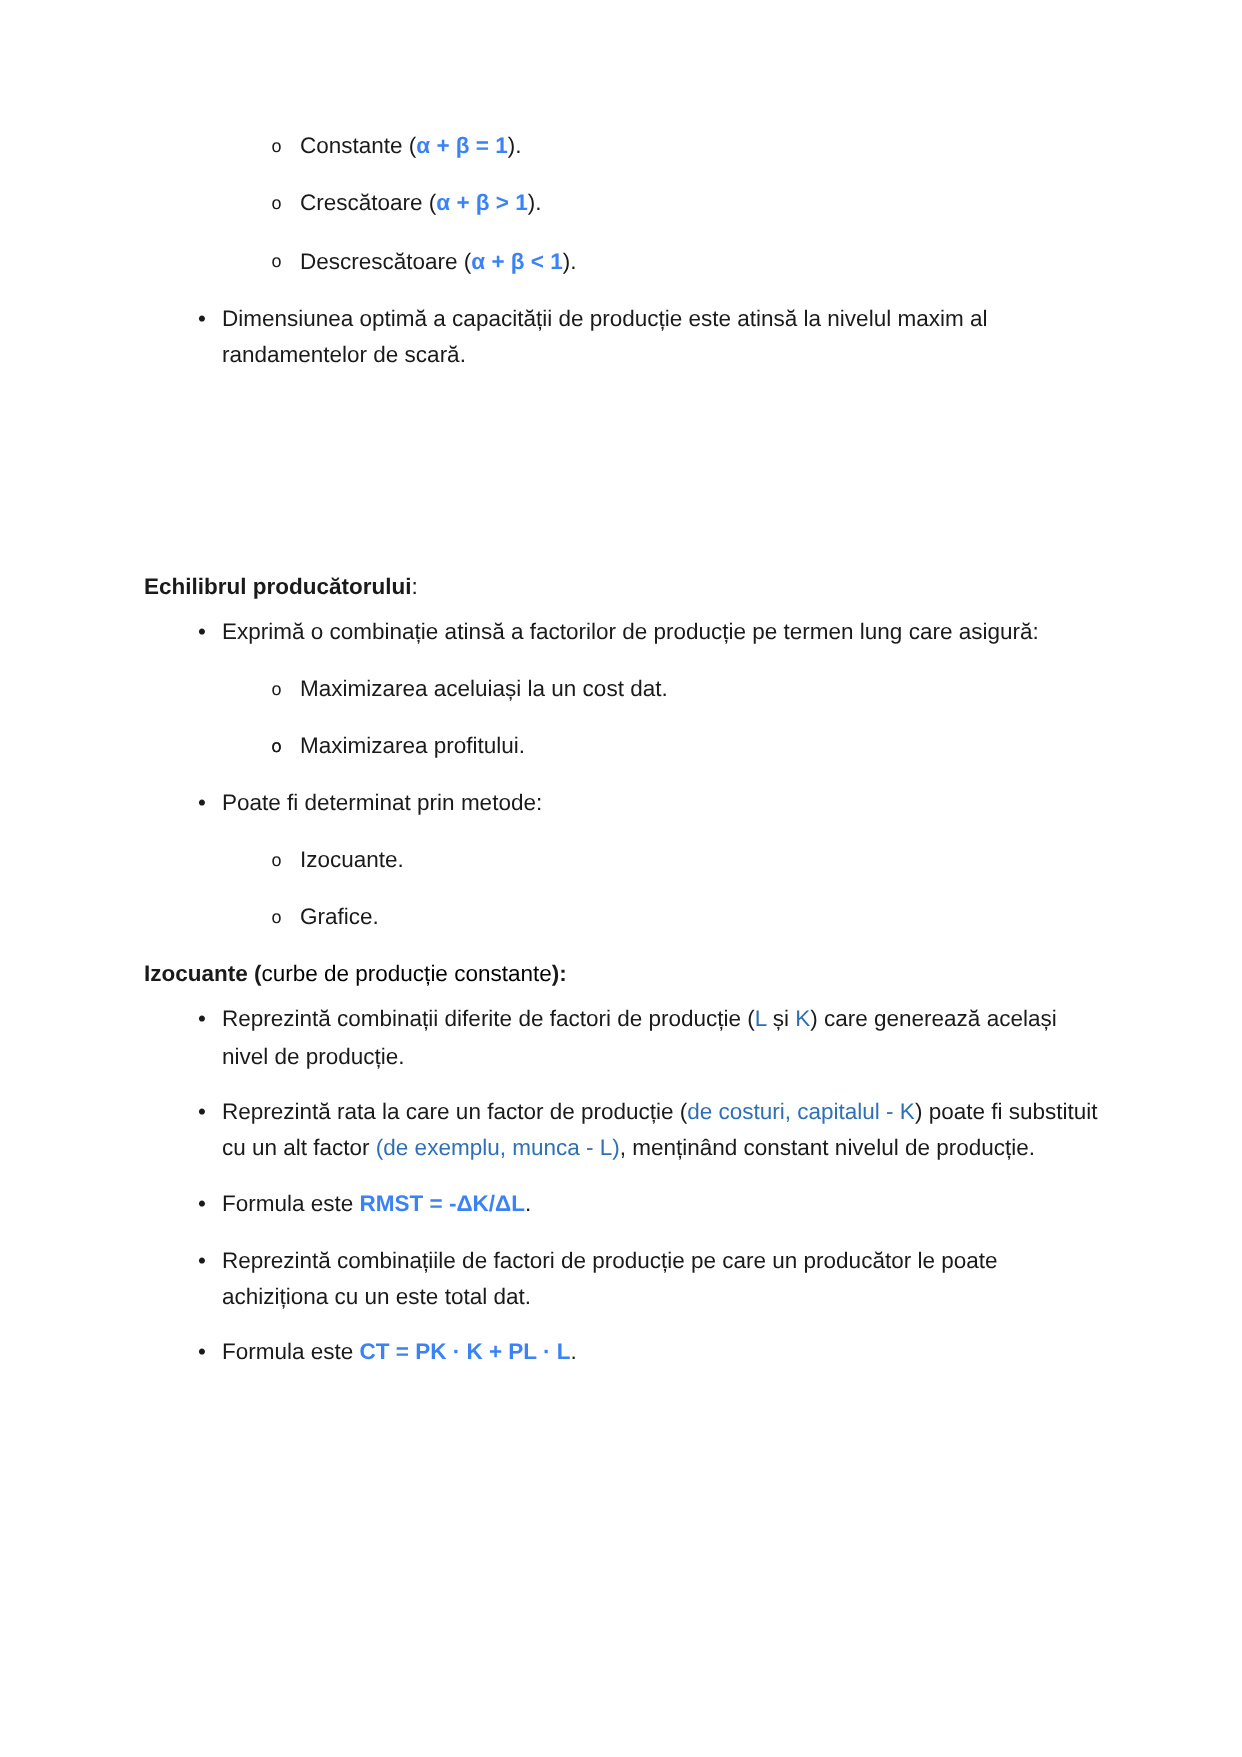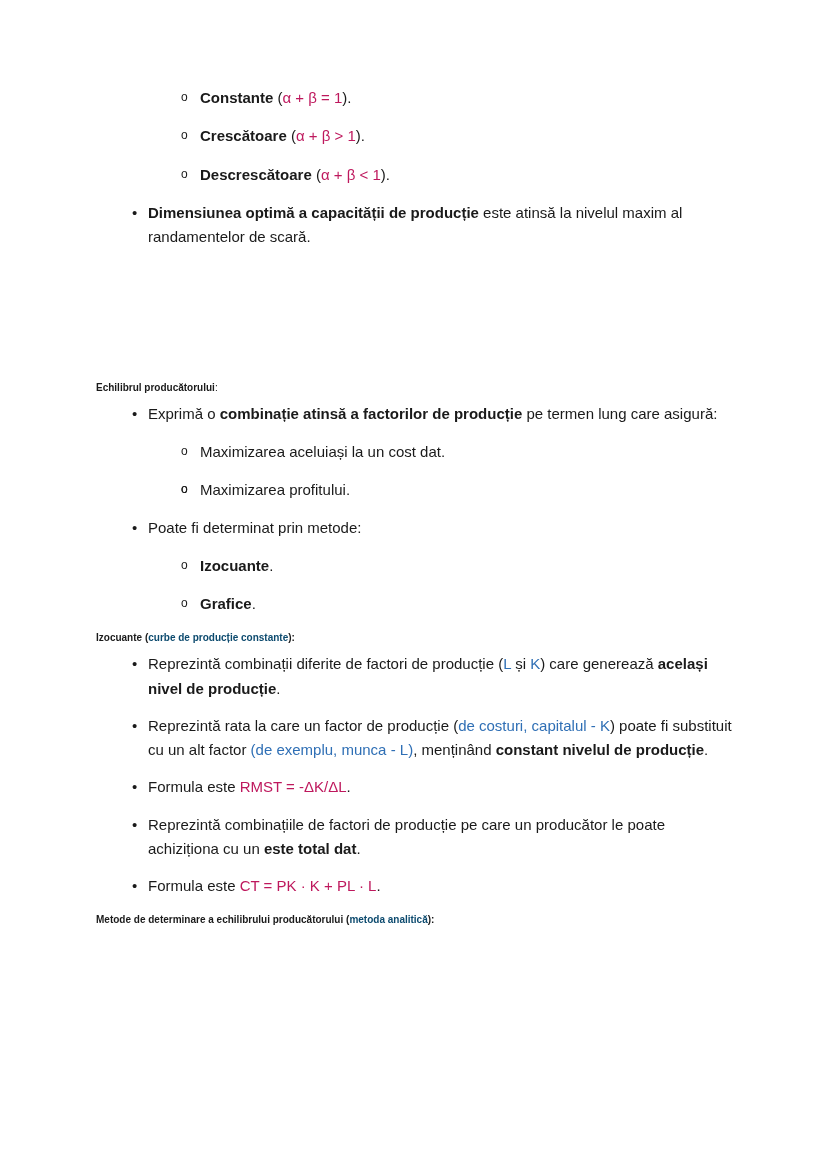--- a/index.html
+++ b/index.html
@@ -18,21 +18,21 @@
     position: relative;
     width: 828px;
     min-height: 1171px;
     box-sizing: border-box;
     padding: 86px 96px 40px 96px;
   }
   
   .lvl-head {
     margin: 0 0 6px 0;
     font-weight: bold;
-    font-size: 10px;
+    font-size: 15px;
     line-height: 1.6;
   }
   ul.l1 {
     list-style: none;
     margin: 0;
     padding: 0;
   }
   ul.l1 > li {
     position: relative;
     padding-left: 52px;
@@ -60,23 +60,23 @@
     line-height: 1.62;
   }
   ul.l2 > li > .bullet {
     position: absolute;
     left: 85px;
     top: 1px;
     font-size: 12px;
     line-height: 1.8;
     color: #1a1a1a;
   }
-  b, .b { font-weight: bold; }
-  .red { color: #be185d; font-weight: normal; }
-  .purple { color: #0c4a6e; font-weight: bold; }
+  b, .b { font-weight: normal; }
+  .red { color: #3b82f6; font-weight: bold; }
+  .purple { color: #000000; font-weight: normal; }
   .blue { color: #2f6fb5; }
   .sp-lg { height: 118px; }
 </style>
 </head>
 <body>
 
 <div class="page">
 
   <ul class="l2">
     <li>
@@ -169,15 +169,14 @@
     <li>
       <span class="bullet">•</span>
       <span>Reprezintă combinațiile de factori de producție pe care un producător le poate achiziționa cu un </span><span class="b">este total dat</span><span>.</span>
     </li>
     <li>
       <span class="bullet">•</span>
       <span>Formula este </span><span class="red">CT = PK · K + PL · L</span><span>.</span>
     </li>
   </ul>
 
-  <p class="lvl-head"><span>Metode de determinare a echilibrului producătorului (</span><span class="purple">metoda analitică</span><span>):</span></p>
 
 </div>
 
 </body></html>

